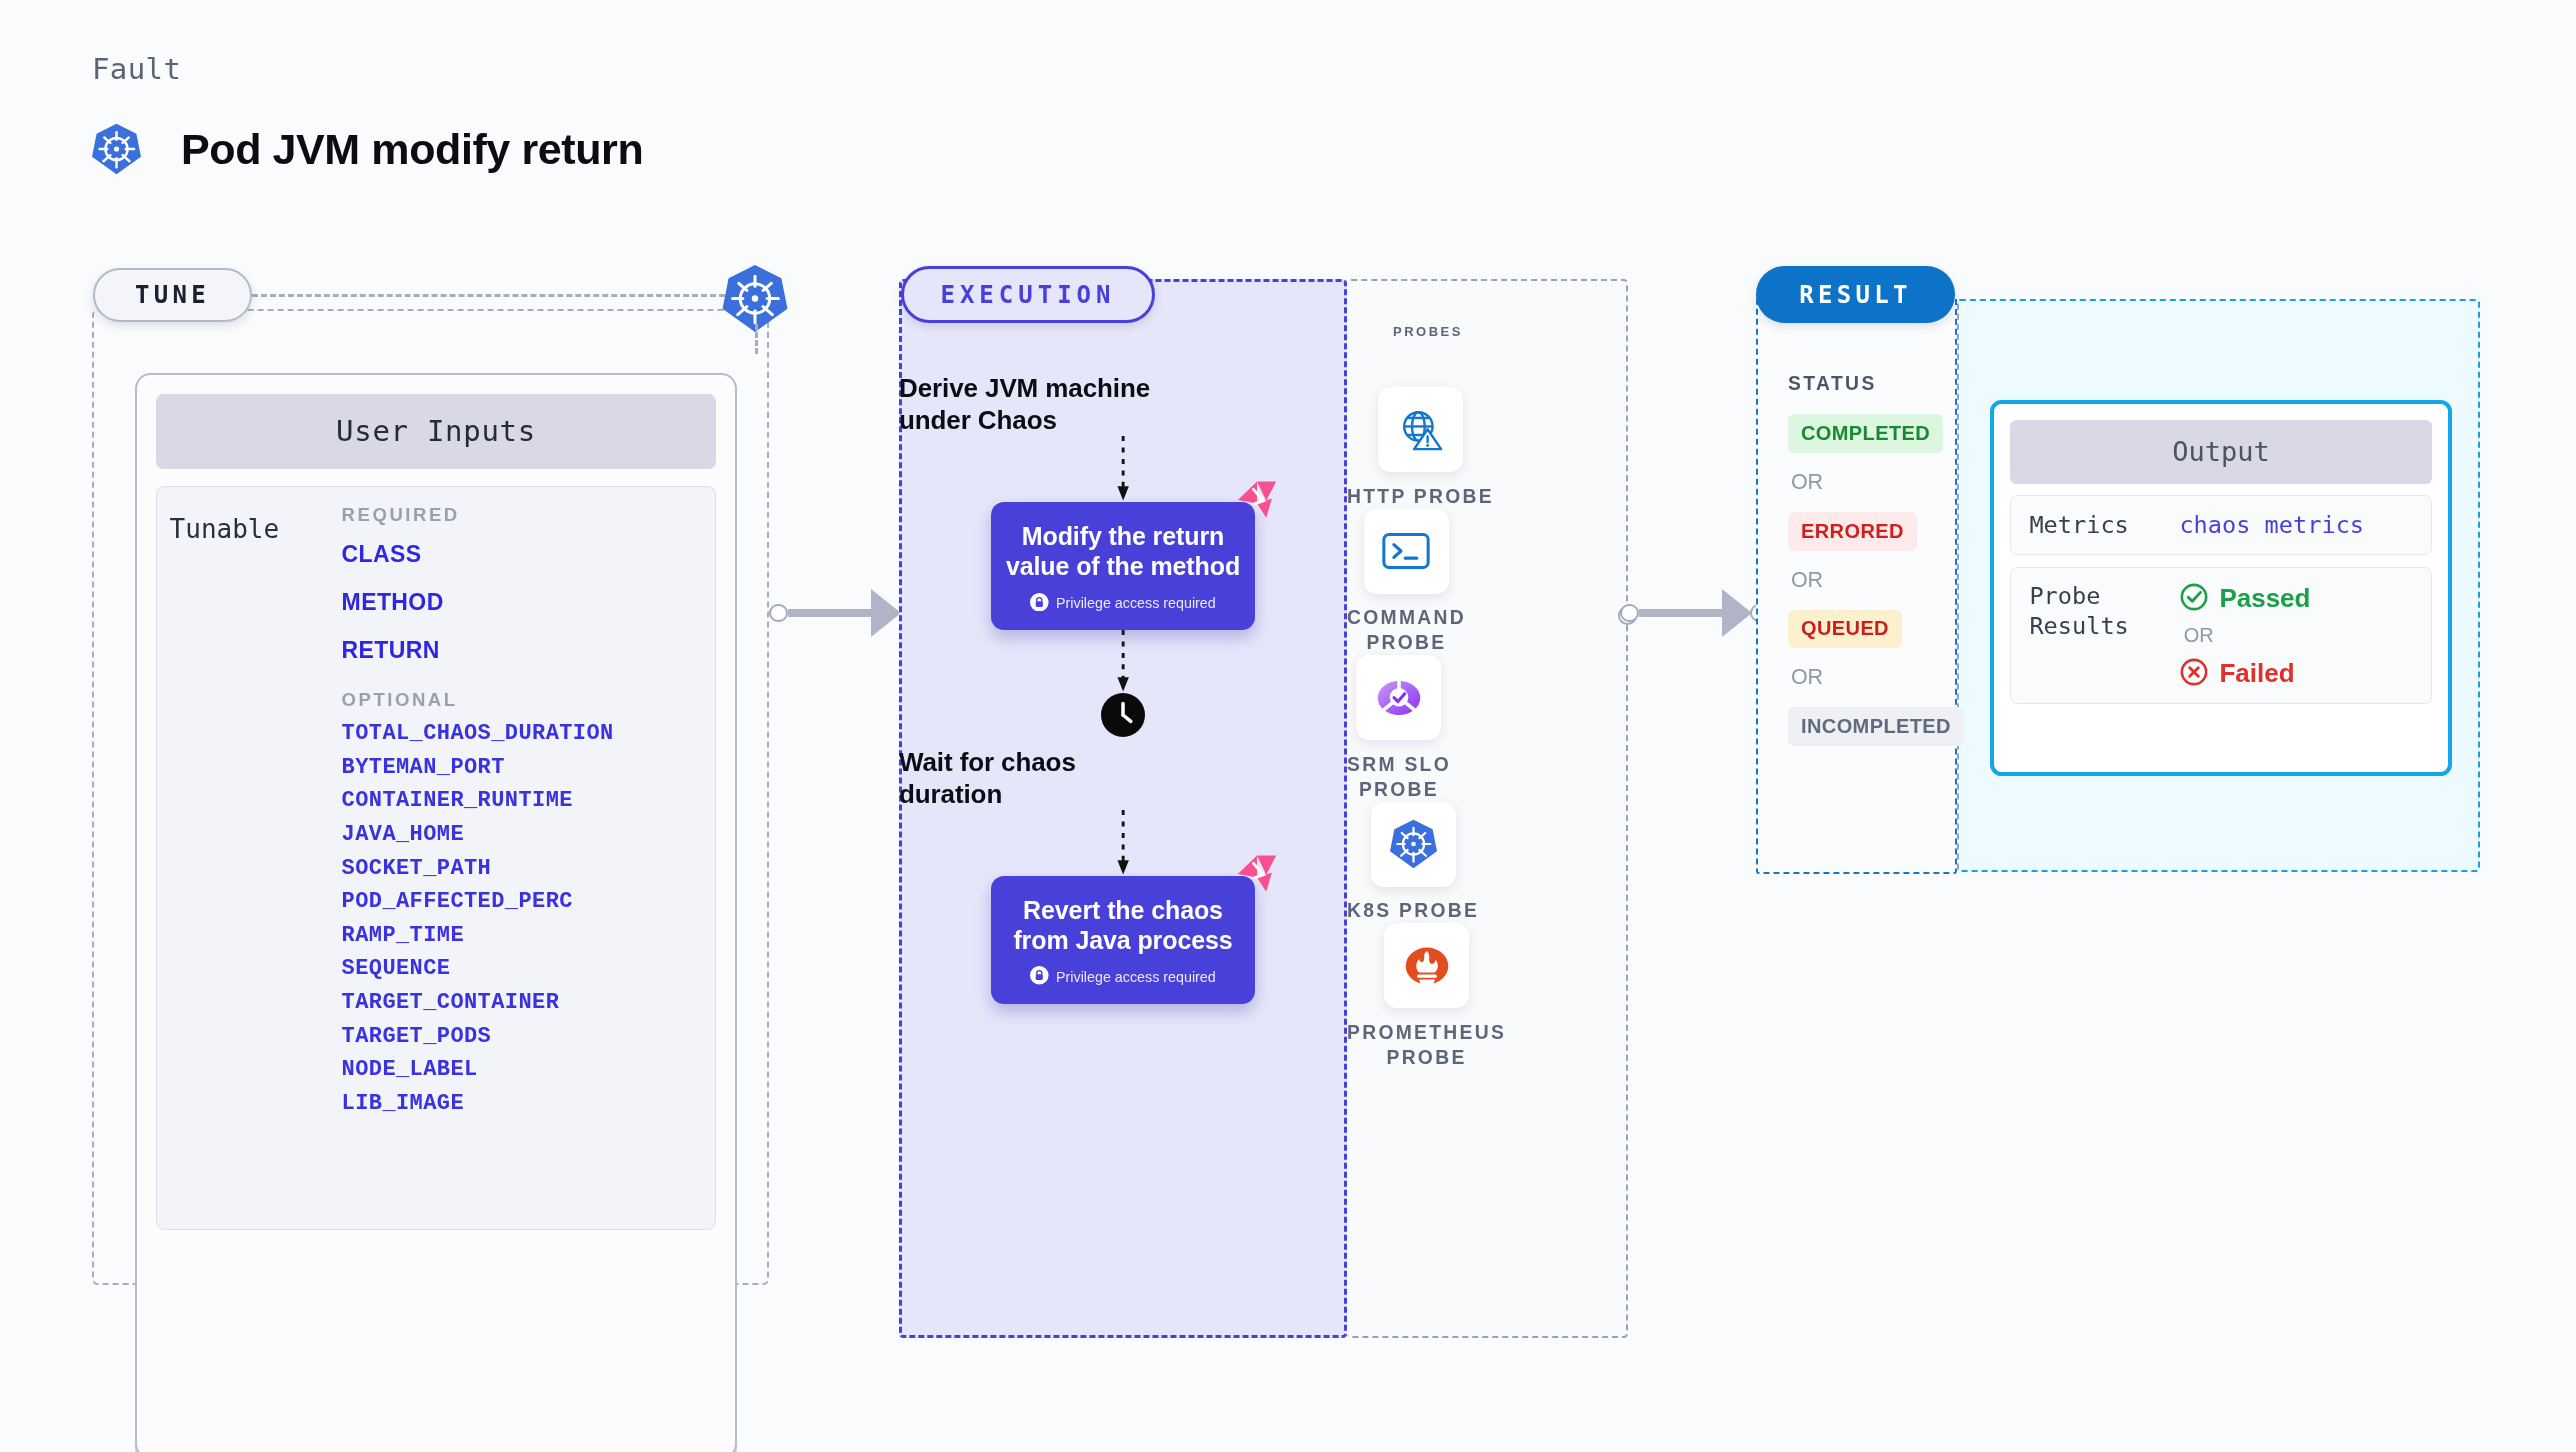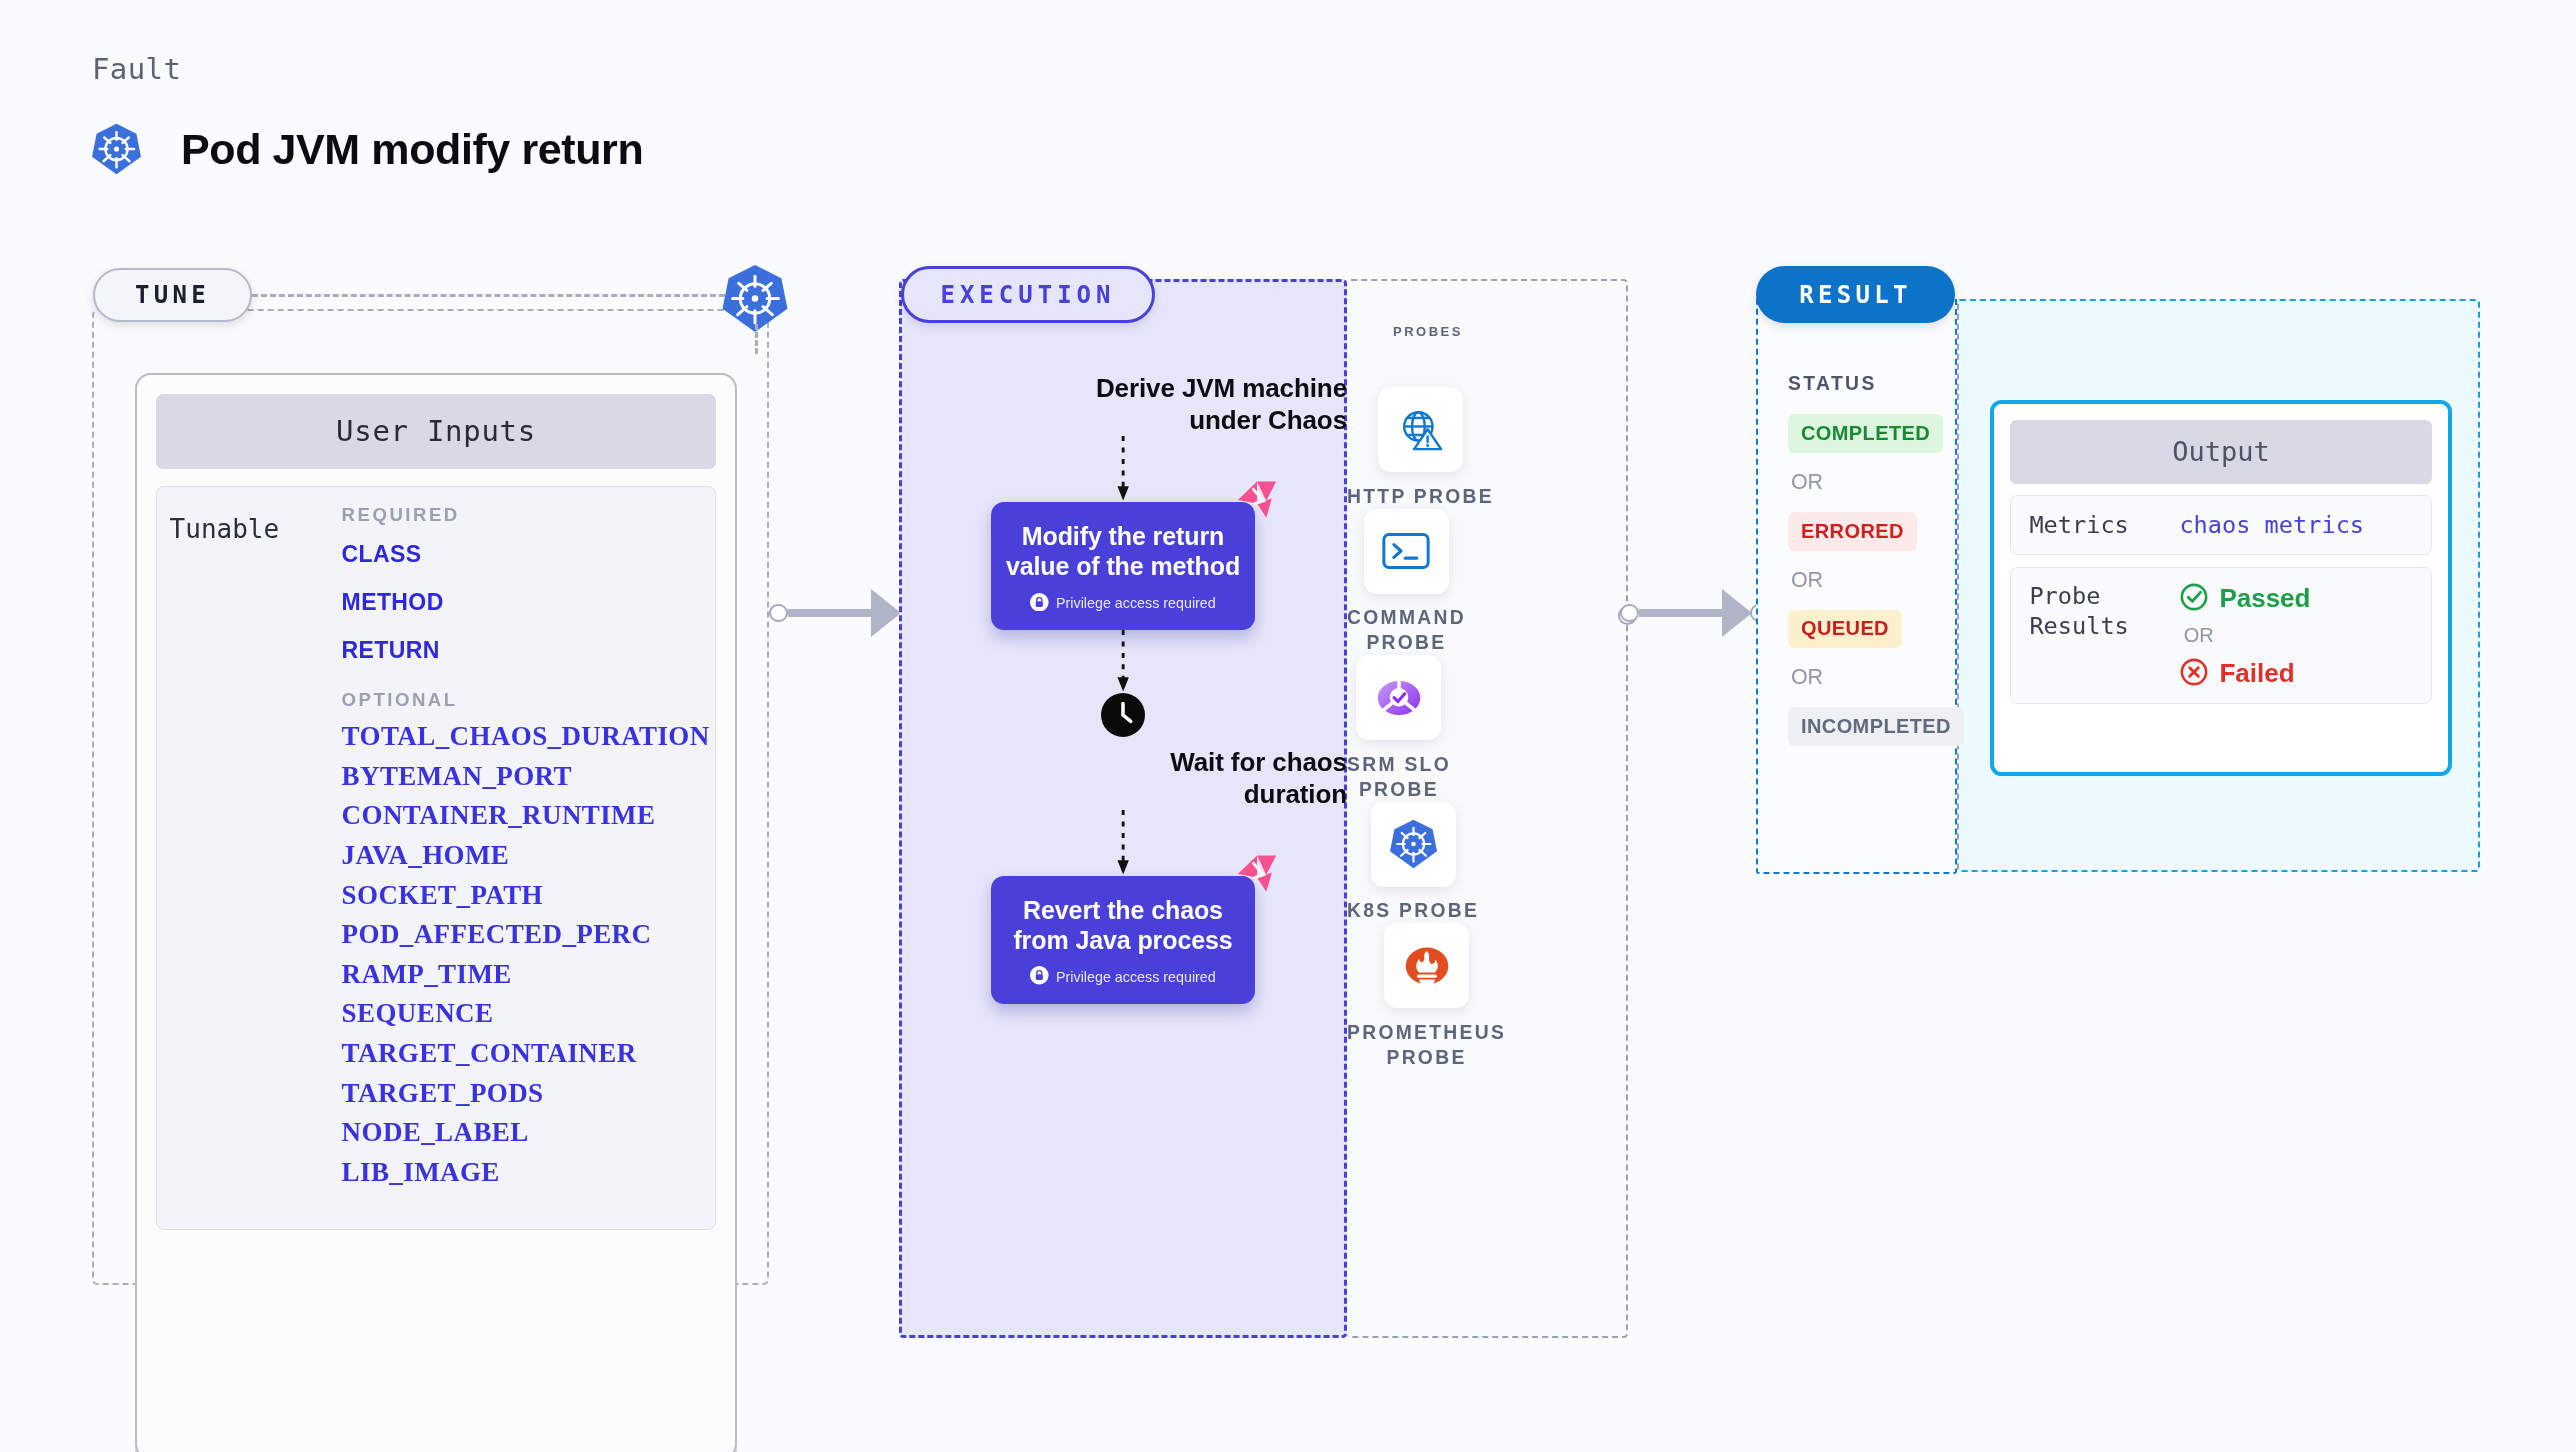--- a/index.html
+++ b/index.html
@@ -83,41 +83,41 @@
     font-family: "Liberation Sans", sans-serif; font-size: 18.6px;
     font-weight: bold; letter-spacing: 2.5px; color: #9aa0b0;
     margin-bottom: 4.3px;
   }
   .req-item {
     font-family: "Liberation Sans", sans-serif; font-weight: bold;
     font-size: 23px; color: #2e26e0; letter-spacing: 0.4px;
     padding: 10.7px 0 10.7px 0;
   }
   .opt-item {
-    font-family: Liberation Serif, serif; font-weight: bold;
-    font-size: 27px; color: #3a32df; letter-spacing: 0.4px;
+    font-family: Liberation Mono, monospace; font-weight: bold;
+    font-size: 22px; color: #3a32df; letter-spacing: 0.4px;
     padding: 4.3px 0;
   }
   #optional-label { margin-top: 14.3px; margin-bottom: 5.7px; }
 
   
   #exec-panel {
     left: 899px; top: 279px; width: 448px; height: 1059px;
     background: #e6e6fb; border: 3.6px dashed #4840d8; border-radius: 4.3px;
   }
   #exec-chip {
     left: 901px; top: 266px; width: 254px; height: 57px;
     background: #e6e6fb; border: 3.6px solid #4840d8; color: #4840d8;
     font-size: 24px; letter-spacing: 5px;
   }
   #exec-flow { position: absolute; left: 899px; top: 373px; width: 448px; }
 
   .flow-label {
     font-size: 26px; font-weight: bold; color: #0b0d12;
-    text-align: right; line-height: 1.22; letter-spacing: -0.1px;
+    text-align: left; line-height: 1.22; letter-spacing: -0.1px;
   }
   .dotted-arrow {
     width: 100%; display: flex; justify-content: center;
   }
   .purple-card {
     position: relative; width: 264px; margin: 0 auto;
     background: #4840d8; border-radius: 13px; padding: 18.6px 14.3px 15.8px;
     color: #fff; text-align: center;
     box-shadow: 0 7.2px 15.8px rgba(50,45,150,.28);
   }

